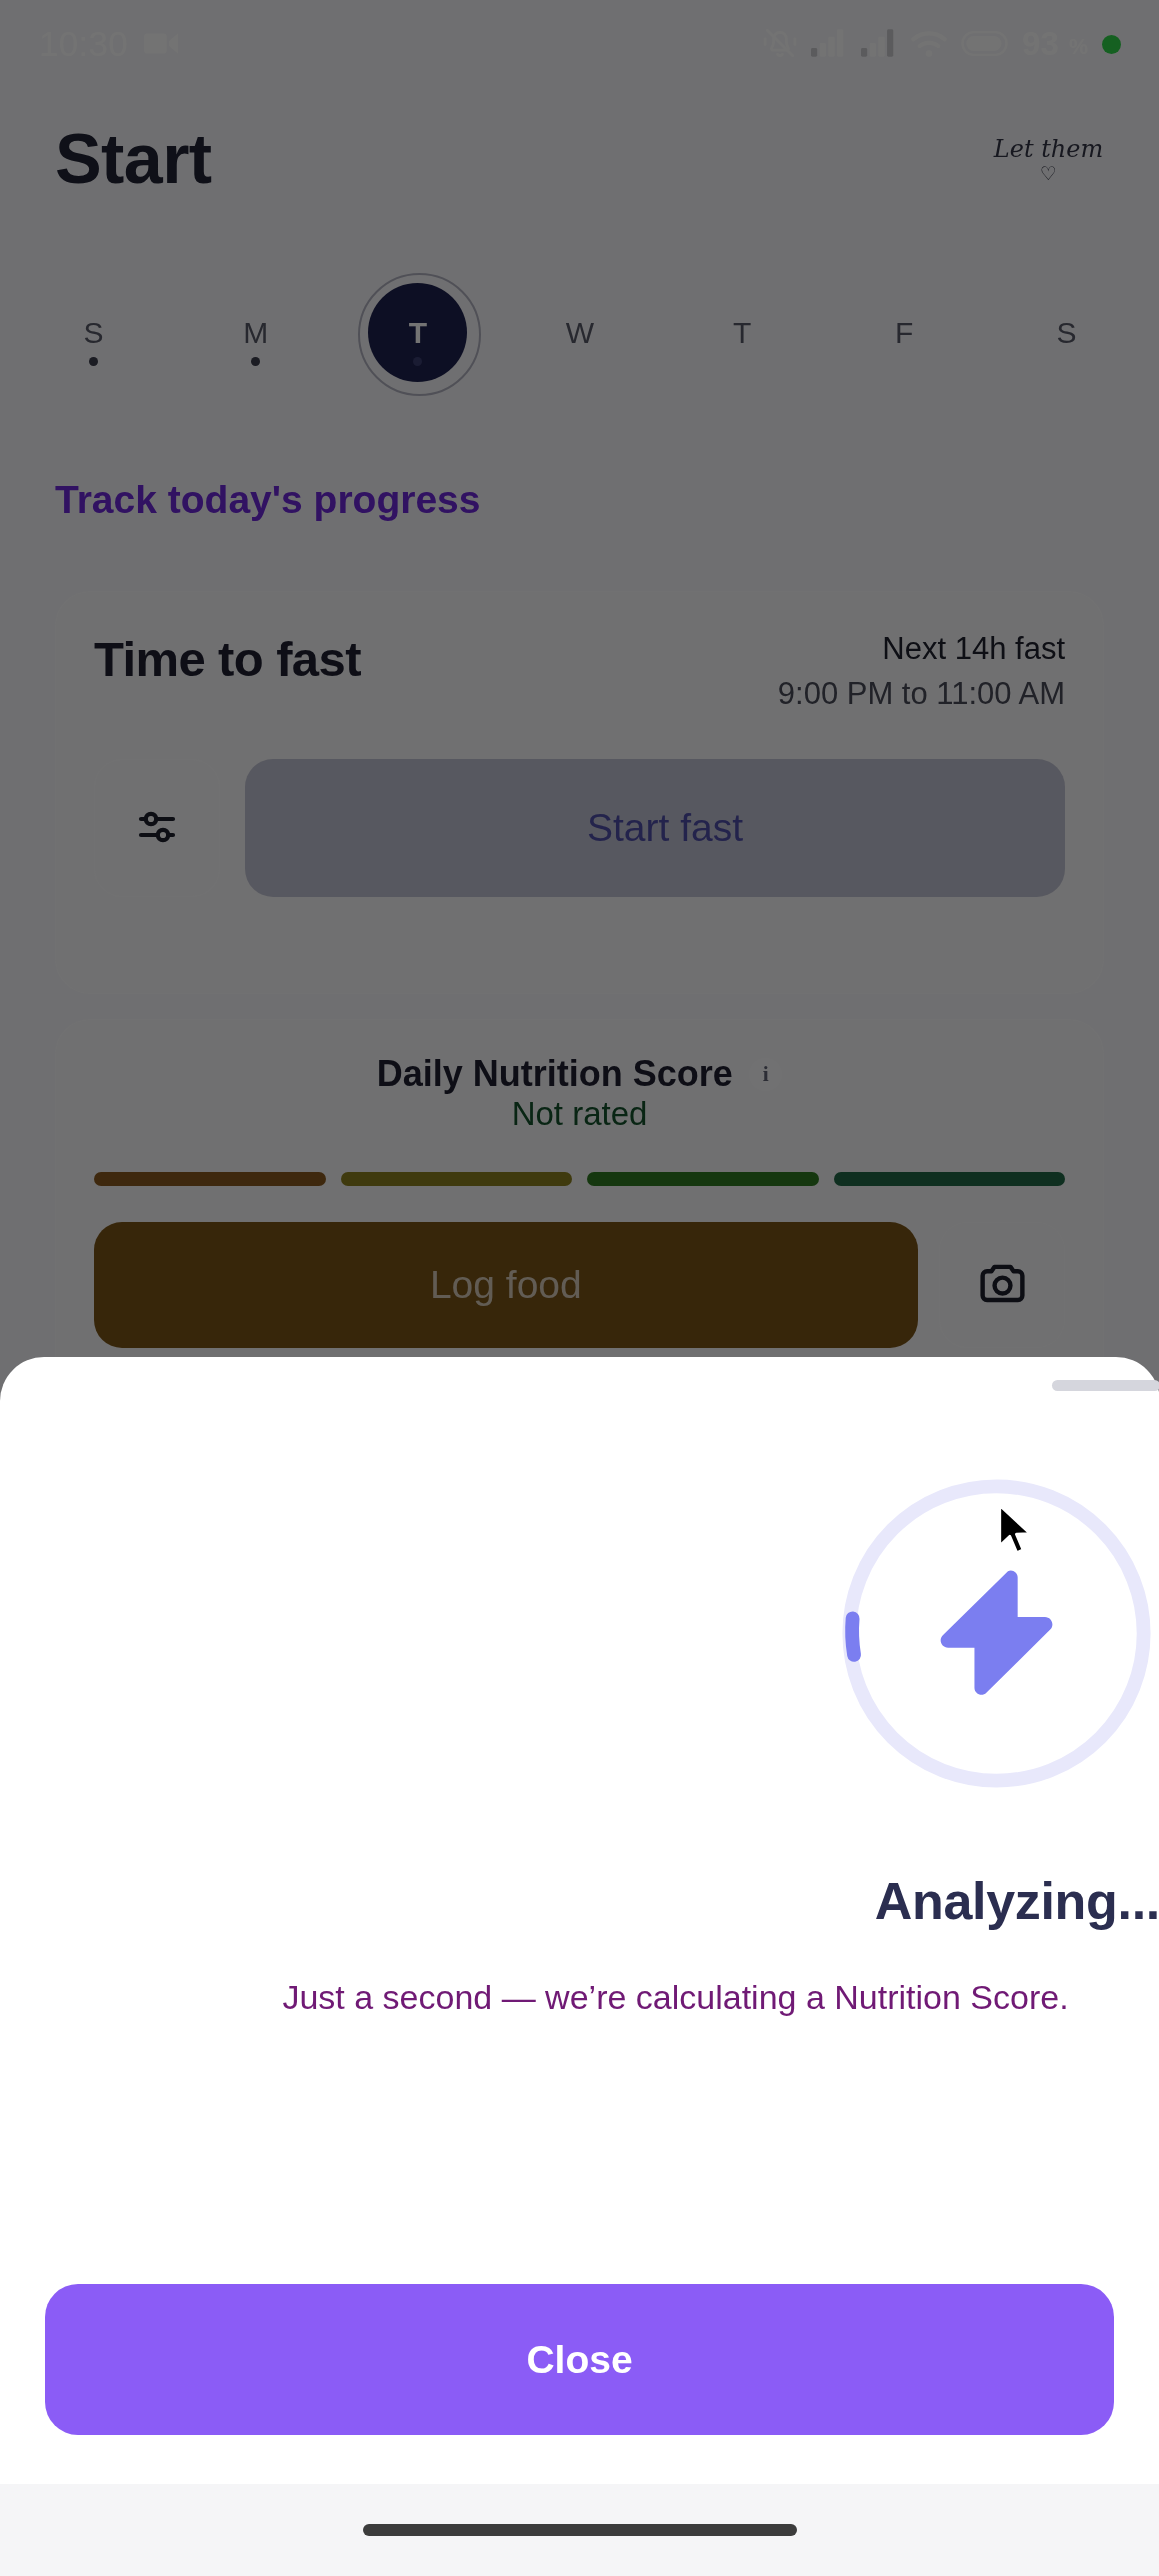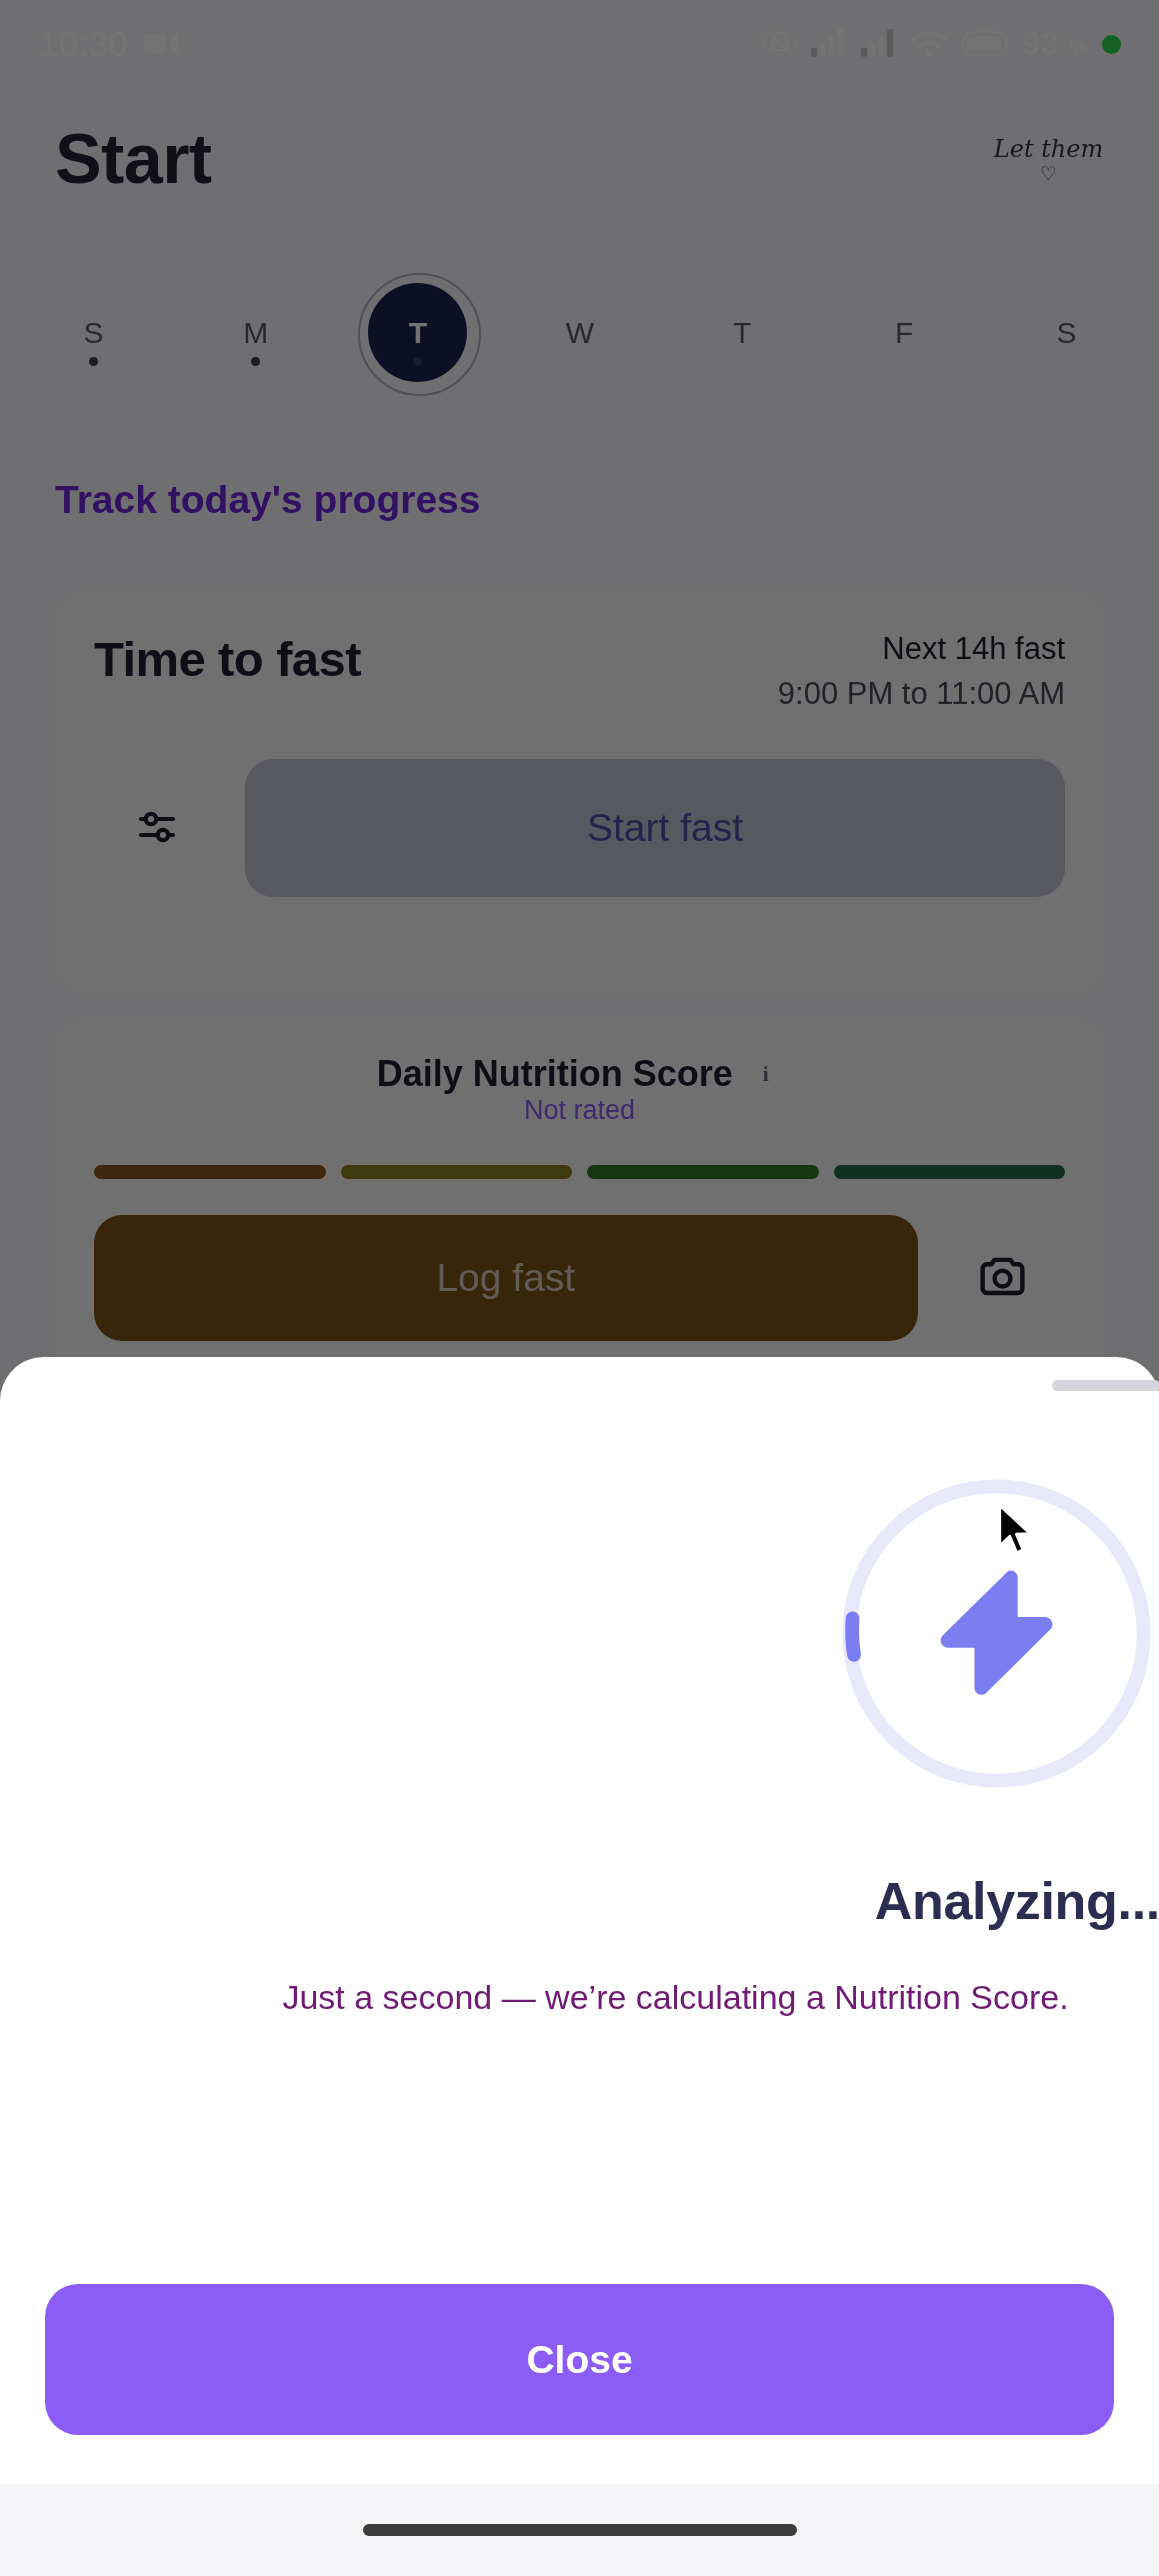--- a/index.html
+++ b/index.html
@@ -112,21 +112,21 @@
 
   #nutri-card { top:1019px; height:377px; padding:33px 38px; overflow:hidden; }
   .nutri-head { display:flex; justify-content:flex-end; align-items:center;flex-direction:column; }
   .nutri-left { display:flex; align-items:center; gap:16.4px; }
   #nutri-title { font-size:36px; font-weight:700; color:#1f2132; }
   #nutri-info-icon {
     width:33px; height:33px; border-radius:50%; background:rgba(255,255,255,0.38);
     display:flex; align-items:center; justify-content:center;
     font-size:21.4px; font-weight:700; color:#636576; font-family:"Liberation Serif", serif;
   }
-  #nutri-status { font-size:27px; color:#8b5cf6; }
+  #nutri-status { font-size:33px; color:#14532d; }
   #score-bars { display:flex; gap:15px; margin-top:39px; }
   .score-bar { flex:1; height:14px; border-radius:7px; }
   .nutri-actions { display:flex; gap:21.4px; margin-top:36px; }
   #log-food-btn {
     flex:1; height:126px; border-radius:28px;
     display:flex; align-items:center; justify-content:center;
     font-size:39px; color:#d9cdbb; font-weight:500;
   }
   #camera-btn {
     width:126px; height:126px; border-radius:28px;
@@ -312,21 +312,21 @@
       </div>
       <div id="nutri-status">Not rated</div>
     </div>
     <div id="score-bars">
       <div class="score-bar" style="background:#8a5a20"></div>
       <div class="score-bar" style="background:#8c8121"></div>
       <div class="score-bar" style="background:#2f7a22"></div>
       <div class="score-bar" style="background:#236848"></div>
     </div>
     <div class="nutri-actions">
-      <div id="log-food-btn" style="background:#7a5418">Log fast</div>
+      <div id="log-food-btn" style="background:#7a5418">Log food</div>
       <div id="camera-btn">
         <span>
           <svg width="53" height="53" viewBox="0 0 24 24" fill="none" stroke="#1d1f2e" stroke-width="2" stroke-linecap="round" stroke-linejoin="round">
             <path d="M3 8a2 2 0 0 1 2-2h2l1.4-2h7.2L17 6h2a2 2 0 0 1 2 2v9a2 2 0 0 1-2 2H5a2 2 0 0 1-2-2z"></path>
             <circle cx="12" cy="12.5" r="3.6"></circle>
           </svg>
         </span>
       </div>
     </div>
   </div>

